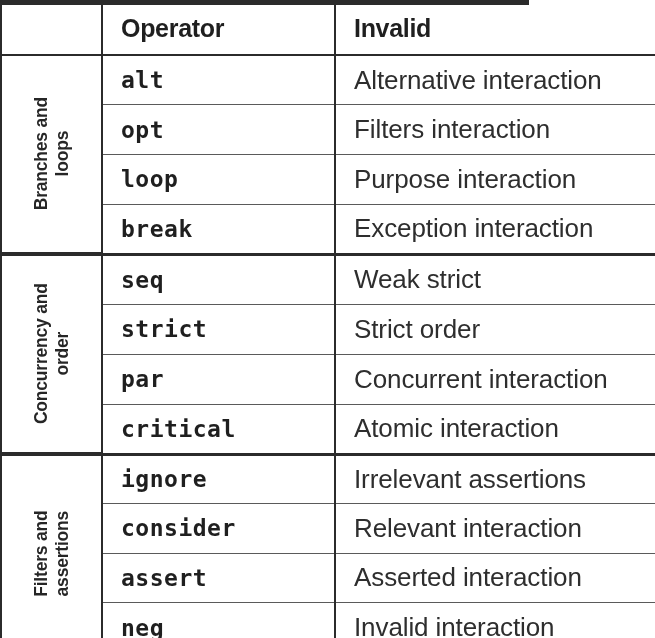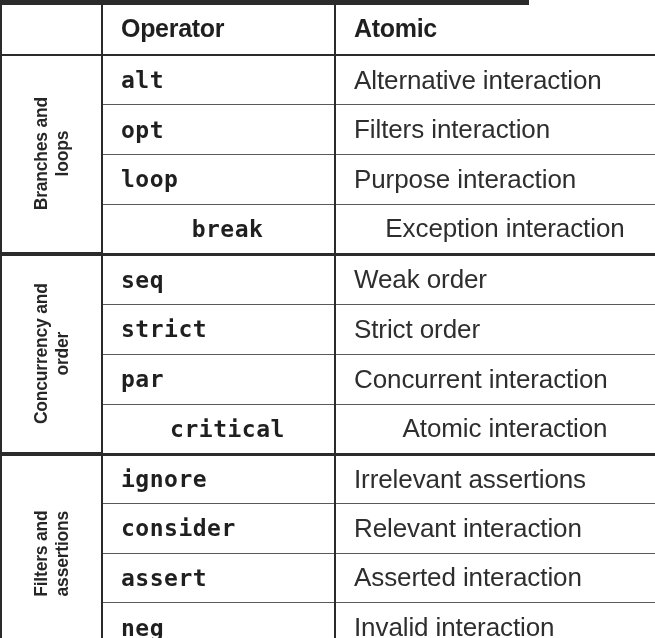--- a/index.html
+++ b/index.html
@@ -110,42 +110,41 @@
     font-family: "Liberation Sans", sans-serif;
     font-size: 26px;
     letter-spacing: -0.1px;
     color: #2e2e2e;
   }
 
   
   tr.grp-end td.op-cell,
   tr.grp-end td.purpose-cell {
     border-bottom: 3.5px solid #2b2b2b;
-    text-align: center;
   }
   tr.last-row td.op-cell,
   tr.last-row td.purpose-cell {
     border-bottom: none;
   }
 </style>
 </head>
 <body>
 
 <div class="table-wrap">
   <table class="op-table">
     <colgroup>
       <col class="c-group">
       <col class="c-op">
       <col class="c-purpose">
     </colgroup>
     <thead>
       <tr>
         <td class="group-cell header-blank"></td>
         <th class="col-head">Operator</th>
-        <th class="col-head last">Atomic</th>
+        <th class="col-head last">Invalid</th>
       </tr>
     </thead>
     <tbody>
         <tr>
           <td class="group-cell" rowspan="4">
             <div class="rot-wrap">
               <div class="rot-label">
                 <span class="ln">Branches and</span>
                 <span class="ln">loops</span>
               </div>
@@ -169,21 +168,21 @@
         <tr>
           <td class="group-cell grp-boundary-top" rowspan="4">
             <div class="rot-wrap">
               <div class="rot-label">
                 <span class="ln">Concurrency and</span>
                 <span class="ln">order</span>
               </div>
             </div>
           </td>
           <td class="op-cell">seq</td>
-          <td class="purpose-cell">Weak order</td>
+          <td class="purpose-cell">Weak strict</td>
         </tr>
         <tr>
           <td class="op-cell">strict</td>
           <td class="purpose-cell">Strict order</td>
         </tr>
         <tr>
           <td class="op-cell">par</td>
           <td class="purpose-cell">Concurrent interaction</td>
         </tr>
         <tr class="grp-end">

